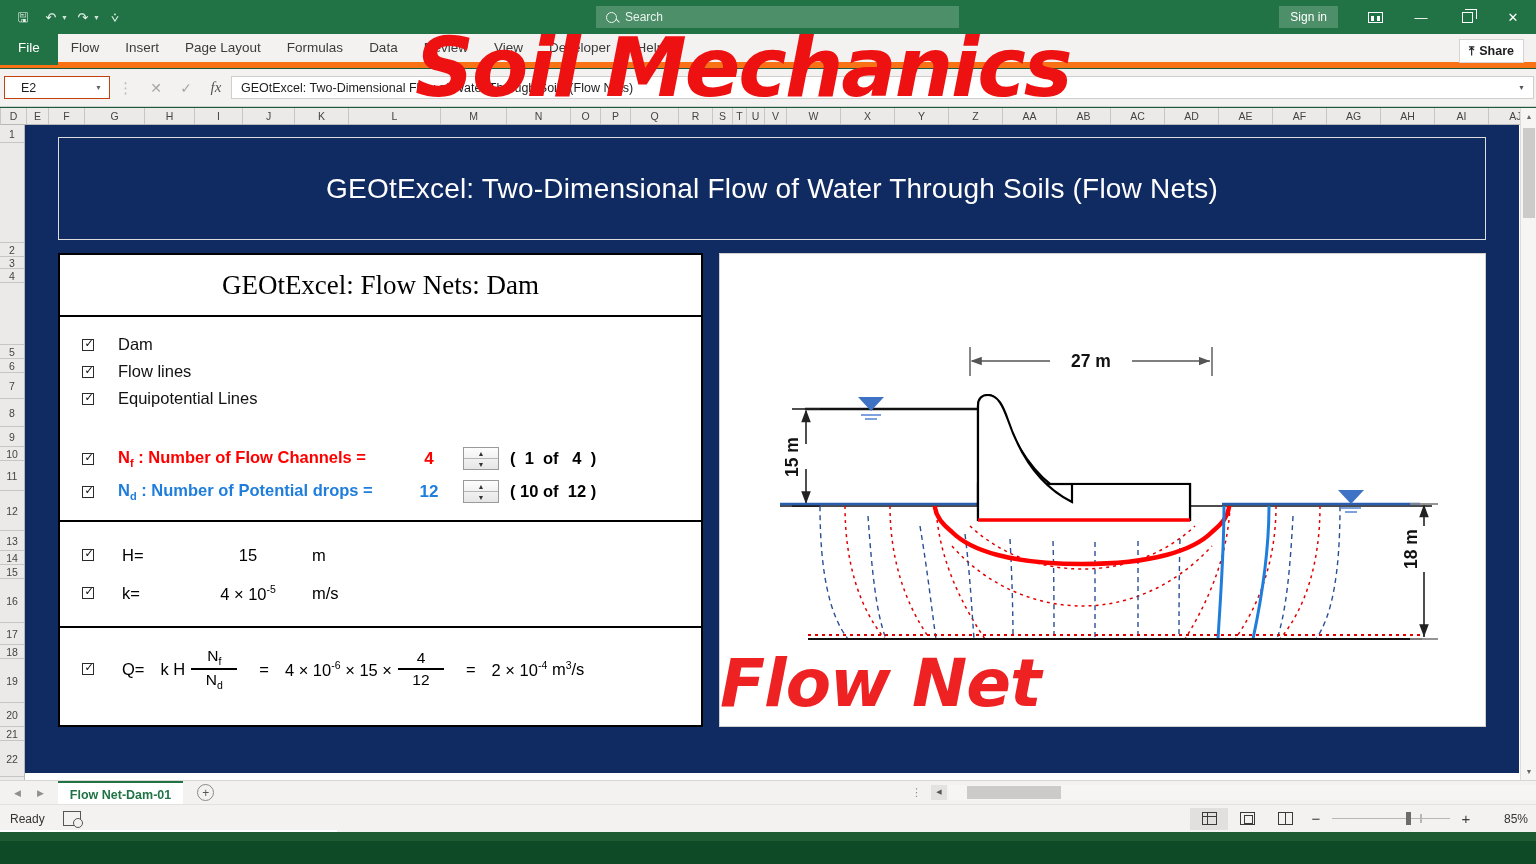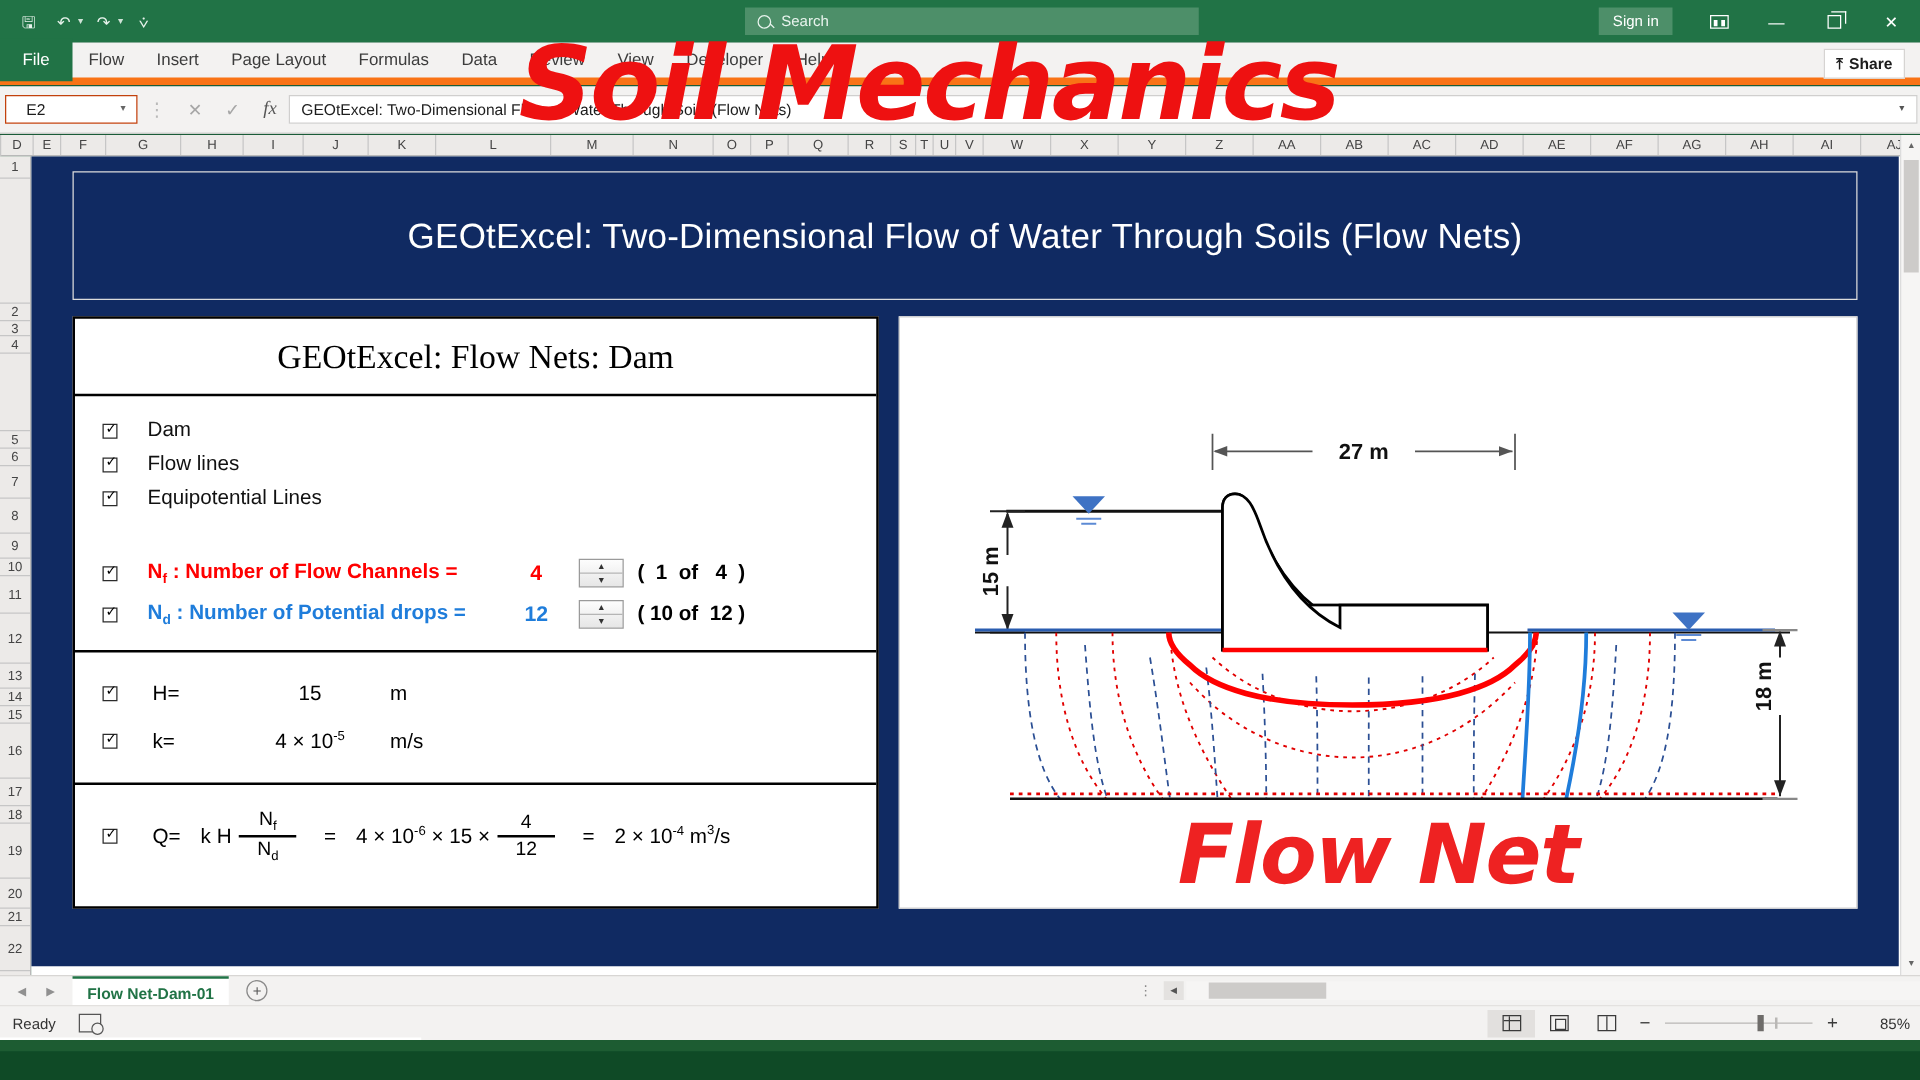--- a/index.html
+++ b/index.html
@@ -194,21 +194,21 @@
   .frac .den { padding: 1px 8px 0 8px; font-size: 15.5px; }
   .q-gap { display:inline-block; width: 16px; }
   sub.sm { font-size: 10.5px; }
 
   
   .figpanel {
     position: absolute; left: 694px; top: 128px; width: 767px; height: 474px;
     background: #ffffff; border: 1px solid #cfcfcf;
   }
   .flownet-label {
-    position: absolute; left: 0; right: 0; bottom: 4px; text-align: center;
+    position: absolute; left: 0; right: 0; bottom: 4px; 
     font-size: 66px; font-style: italic; font-weight: bold; color: #ee2222;
     font-family: "DejaVu Sans", sans-serif; letter-spacing: -1px; margin-top: 36px;
   }
 
   
   .watermark {
     position: absolute; left: 415px; top: 20px;
     font-size: 82px; font-style: italic; font-weight: bold;
     color: #ee1111; font-family: "DejaVu Sans", sans-serif;
     letter-spacing: -2px; white-space: nowrap; pointer-events: none;

